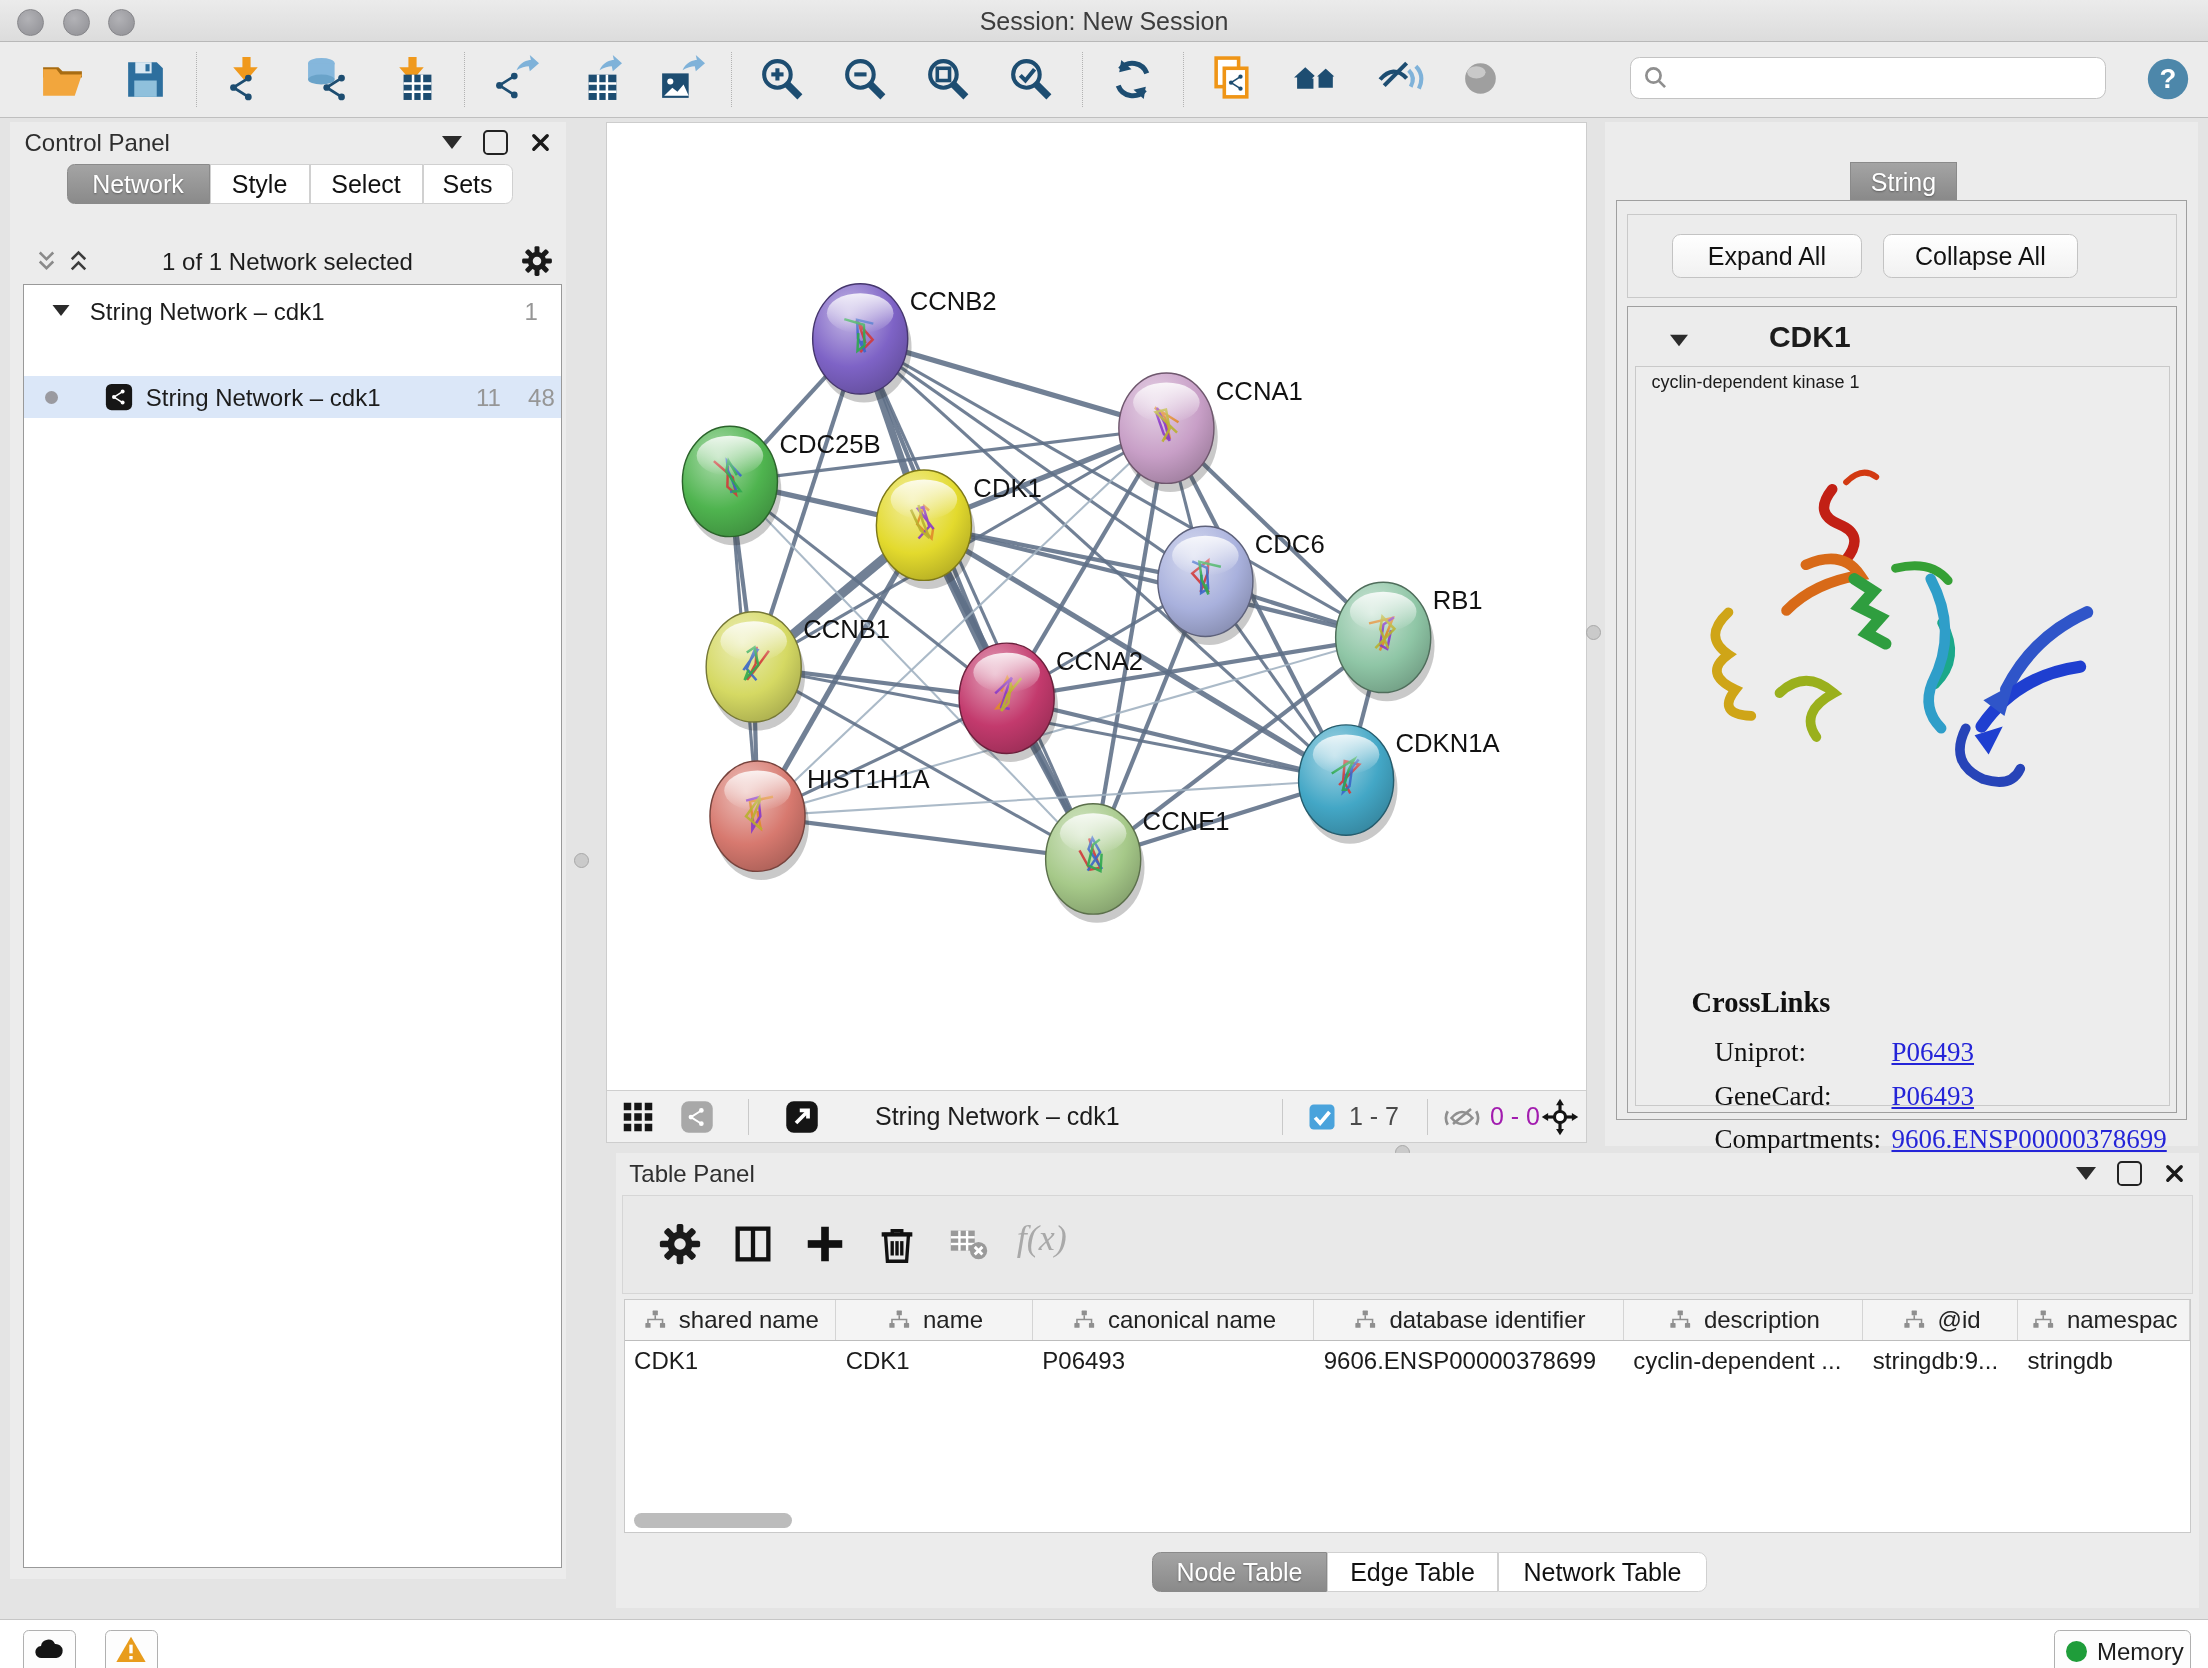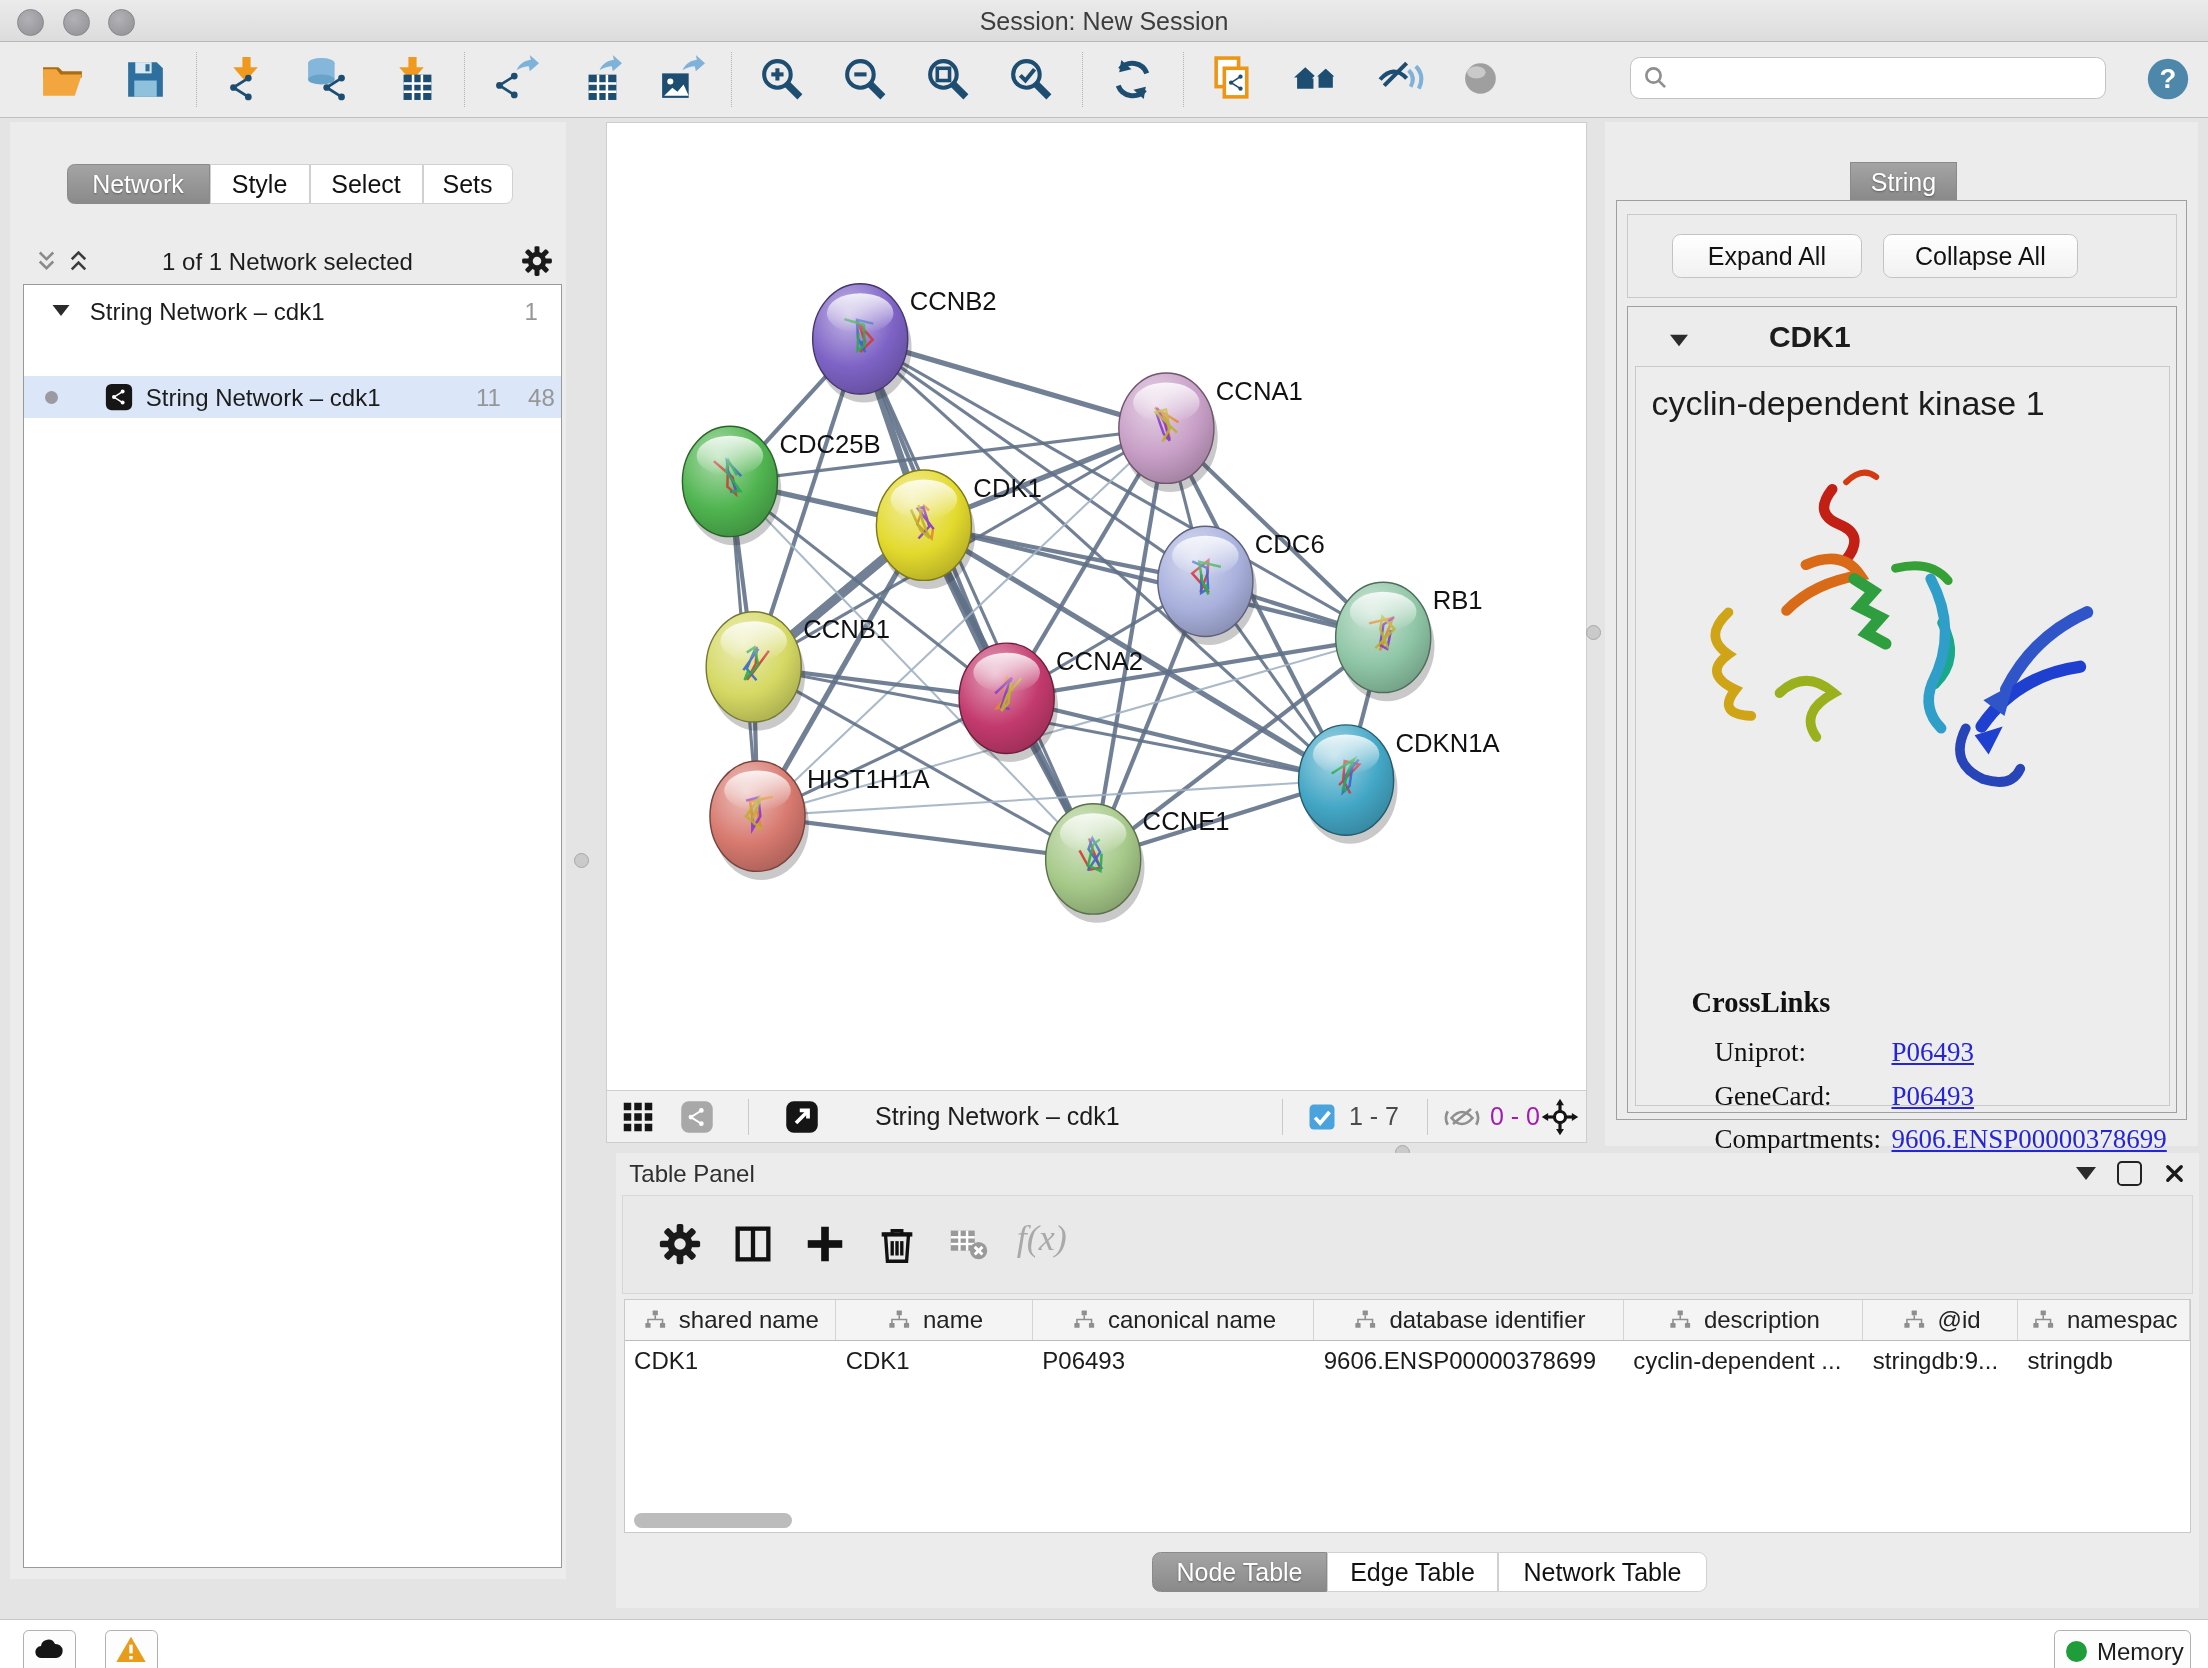--- a/index.html
+++ b/index.html
@@ -247,20 +247,32 @@
       </g>
   </svg>
   <input placeholder="" style="">
 </div>
 <div class="abs helpbtn"><svg viewBox="0 0 48 48" width="100%" height="100%">
       <circle cx="24" cy="24" r="22" fill="#4d87aa"></circle>
       <text x="24" y="34" font-size="30" font-weight="bold" fill="#fff" text-anchor="middle" font-family="Liberation Sans,sans-serif">?</text>
     </svg></div>
 
 <div class="abs panel" style="left:9.5px;top:122px;width:556px;height:1457px">
+  <div class="phead-row">
+    <span class="phead">Control Panel</span>
+    <span class="hctl">
+      <i class="tri"></i>
+      <i class="boxg"></i>
+      <span class="xg"><svg viewBox="0 0 48 48" width="100%" height="100%">
+            <g stroke="#1a1a1a" stroke-width="7" stroke-linecap="round">
+              <path d="M10 10l28 28M38 10L10 38"></path>
+            </g>
+          </svg></span>
+    </span>
+  </div>
   <div class="abs" id="ctl-tabs" style="left:57px;top:42px;height:38px"><div class="tab sel" style="width: 143px;">Network</div><div class="tab" style="width: 100px;">Style</div><div class="tab" style="width: 113px;">Select</div><div class="tab" style="width: 90px;">Sets</div></div>
   <div class="abs" style="left:0;top:120px;width:556px;height:38px">
     <span class="abs" style="left:23px;top:5.7px;width:27px;height:27px"><svg viewBox="0 0 48 48" width="100%" height="100%">
           <g fill="none" stroke="#8a8a8a" stroke-width="4.5">
             <path d="M12 8l12 12 12-12"></path>
             <path d="M12 24l12 12 12-12"></path>
           </g>
         </svg></span>
     <span class="abs" style="left:55px;top:5.7px;width:27px;height:27px"><svg viewBox="0 0 48 48" width="100%" height="100%">
           <g fill="none" stroke="#3c3c3c" stroke-width="4.5">
@@ -592,21 +604,21 @@
   <div class="abs tab sel" style="left:245px;top:40px;width:107px;height:38px;border-radius:0">String</div>
   <div class="abs rbox" style="left:11.4px;top:78px;width:571px;height:920px">
     <div class="abs rbox2" style="left:9.5px;top:13.3px;width:550px;height:84px">
       <div class="abs btn" style="left:44px;top:19px;width:190px;height:44px;line-height:42px">Expand All</div>
       <div class="abs btn" style="left:255px;top:19px;width:195px;height:44px;line-height:42px">Collapse All</div>
     </div>
     <div class="abs rbox" style="left:9.5px;top:105px;width:550px;height:807px">
       <i class="tri" style="position:absolute;left:41px;top:27px;transform:scale(.9)"></i>
       <span style="position:absolute;left:141px;top:13.3px;font-size:30px;font-weight:bold">CDK1</span>
       <div class="abs rbox2" style="left:7.6px;top:59px;width:535px;height:740px;background:#ededed">
-        <span style="position:absolute;left:15px;top:17px;font-size:34px">cyclin-dependent kinase 1</span>
+        <span style="position:absolute;left:15px;top:5px;font-size:18px">cyclin-dependent kinase 1</span>
         <svg class="abs" style="left:38px;top:67px" width="457" height="418" viewBox="0 0 520 470">
           <g fill="none" stroke-linecap="round">
             <path d="M180 60 q-22 28 8 40 q30 12 8 40" stroke="#c22015" stroke-width="12"></path>
             <path d="M196 52 q18 -18 34 -6" stroke="#d23a12" stroke-width="7"></path>
             <path d="M150 146 q42 -18 62 12 q-52 8 -84 40" stroke="#d86a18" stroke-width="12"></path>
             <path d="M62 200 q-30 28 0 48 q-30 22 8 40 q-22 28 18 30" stroke="#cfa517" stroke-width="11"></path>
             <path d="M120 292 q30 -28 62 0 q-40 22 -20 50" stroke="#9ab01c" stroke-width="11"></path>
             <path d="M205 162 l22 14 l-16 18 l24 12 l-16 18 l22 12" stroke="#2f9e3f" stroke-width="13"></path>
             <path d="M252 150 q40 -10 60 14" stroke="#35a035" stroke-width="10"></path>
             <path d="M305 212 q22 40 -8 70" stroke="#1ba88a" stroke-width="11"></path>

